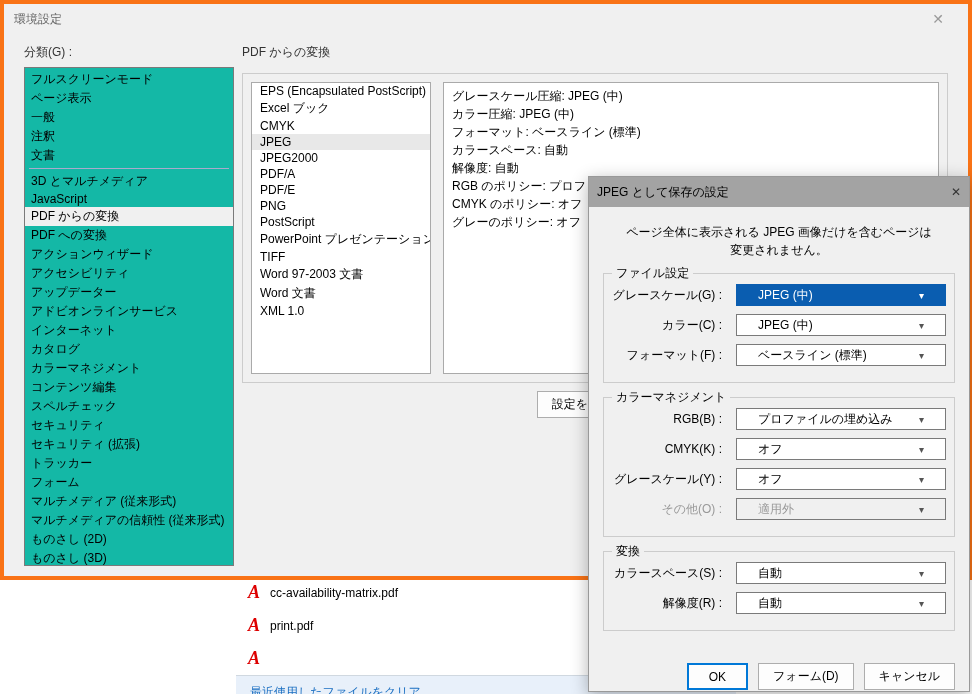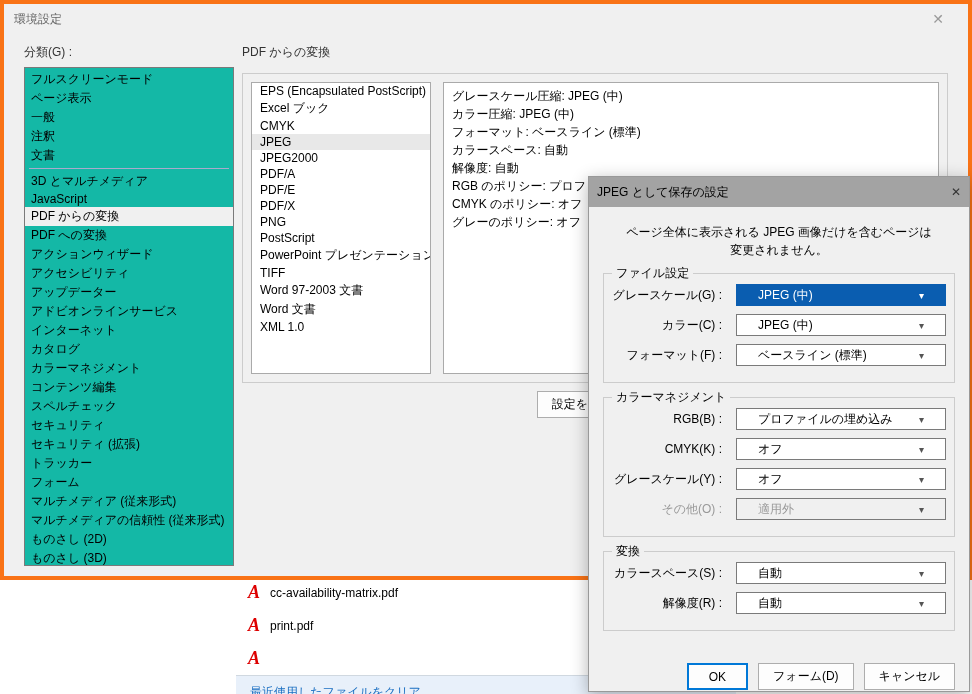--- a/index.html
+++ b/index.html
@@ -246,21 +246,20 @@
       <div class="groupbox">
         <div class="format-list">
           <div class="format-scroll" id="fmt-list">
               <div class="item">EPS (Encapsulated PostScript)</div>
               <div class="item">Excel ブック</div>
               <div class="item">CMYK</div>
               <div class="item sel">JPEG</div>
               <div class="item">JPEG2000</div>
               <div class="item">PDF/A</div>
               <div class="item">PDF/E</div>
-              <div class="item">PDF/X</div>
               <div class="item">PNG</div>
               <div class="item">PostScript</div>
               <div class="item">PowerPoint プレゼンテーション</div>
               <div class="item">TIFF</div>
               <div class="item">Word 97-2003 文書</div>
               <div class="item">Word 文書</div>
               <div class="item">XML 1.0</div>
             </div>
         </div>
         <div class="settings-display" id="settings-disp">

